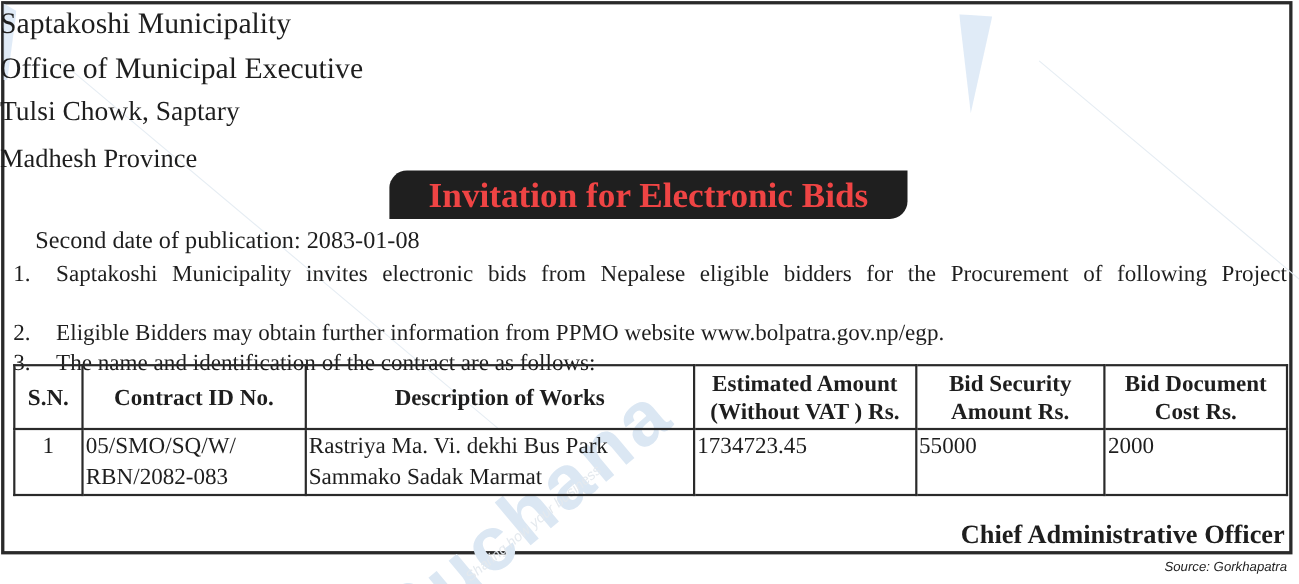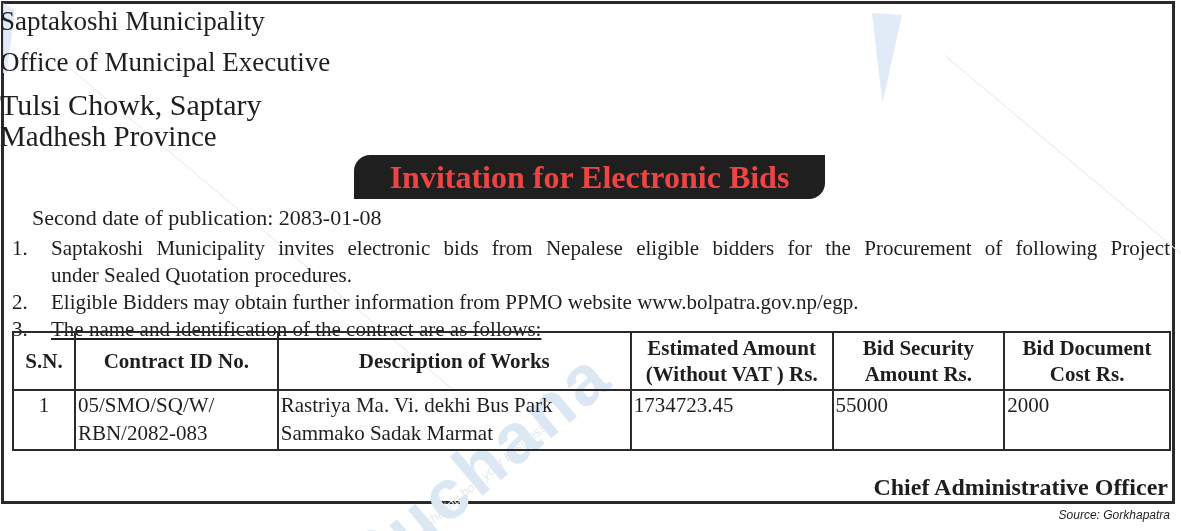--- a/index.html
+++ b/index.html
@@ -12,34 +12,34 @@
   .wm2 { left:872px; top:3px; width:30px; height:100px; clip-path:polygon(0 10%,100% 12%,35% 100%); }
   .wm-line { position:absolute; height:1px; background:#e6edf3; transform-origin:0 0; }
   .wm-text { position:absolute; color:#dbe7f3; font-family:"Liberation Sans", sans-serif;
              font-weight:bold; font-size:70px; transform:rotate(-40deg); transform-origin:0 0; letter-spacing:4px; }
   .wm-small { position:absolute; color:#e4e9ee; font-family:"Liberation Sans", sans-serif;
               font-style:italic; font-size:13px; transform:rotate(-40deg); transform-origin:0 0; }
 
   .center { position:absolute; left:0; width:1181px; text-align:left; font-weight:normal; white-space:nowrap; }
   .t1 { top:6px;  font-size:27px; }
   .t2 { top:47px; font-size:27px; }
-  .t3 { top:88px; font-size:30px; }
-  .t4 { top:120px; font-size:29px; }
+  .t3 { top:88px; font-size:25px; }
+  .t4 { top:132px; font-size:24px; }
   .banner { position:absolute; left:354px; top:155px; width:471px; height:44px; background:#1f1f1f;
             color:#ef4444; border-radius:16px 0 16px 0; text-align:center; font-weight:bold;
             font-size:32px; line-height:44px; white-space:nowrap; }
   .t5 { top:205px; font-size:22px;margin-left:32px; }
 
   .para { position:absolute; left:12px; font-size:21px; line-height:27px; white-space:nowrap; }
   .para .num { display:inline-block; width:39px; }
   .p1 { top:235px; width:1158px; }
   .p1 .line1 { display:flex; justify-content:space-between; }
   .p1 .line2 { padding-left:39px; }
   .p2 { top:289px; }
-  .p3 { top:316px;text-decoration:underline; }
+  .p3 { top:316px; }
 
   table.contract { position:absolute; left:12px; top:331px; width:1159px; border-collapse:collapse; }
   table.contract th, table.contract td { border:2px solid #2a2a2a; vertical-align:top; }
   table.contract th { font-weight:bold; font-size:21px; line-height:26px; text-align:center;
                       vertical-align:middle; height:56px; padding:0 2px; }
   table.contract td { font-size:21px; line-height:28px; padding:0 2px; height:58px; }
   td.sn { text-align:center; }
 
   .signoff { position:absolute; right:13px; top:474px; font-weight:bold; font-size:24px; white-space:nowrap; }
   .source { position:absolute; right:11px; top:508px; font-family:"Liberation Sans", sans-serif;
@@ -63,21 +63,20 @@
 <div class="center t4">Madhesh Province</div>
 
 <div class="banner">Invitation for Electronic Bids</div>
 <div class="center t5">Second date of publication: 2083-01-08</div>
 
 <div class="para p1">
   <div class="line1">
     <span class="num">1.</span>
     <span style="flex:1;text-align:justify;text-align-last:justify;">Saptakoshi Municipality invites electronic bids from Nepalese eligible bidders for the Procurement of following Project</span>
   </div>
-  <div class="line2">under Sealed Quotation procedures.</div>
 </div>
 <div class="para p2">
   <span class="num">2.</span><span>Eligible Bidders may obtain further information from PPMO website www.bolpatra.gov.np/egp.</span>
 </div>
 <div class="para p3">
   <span class="num">3.</span><span>The name and identification of the contract are as follows:</span>
 </div>
 
 <table class="contract">
   <colgroup>

